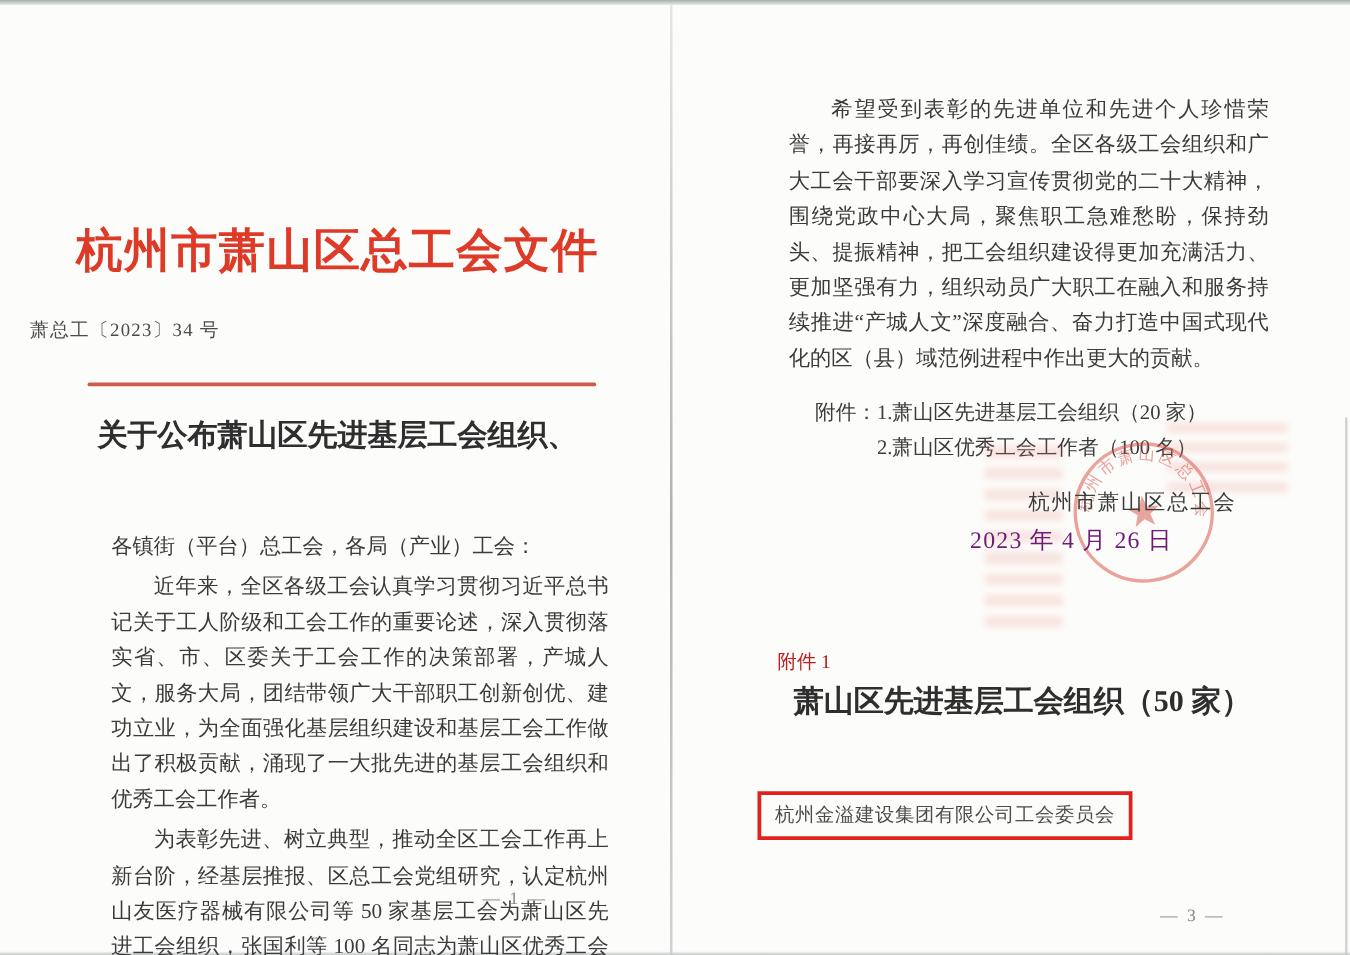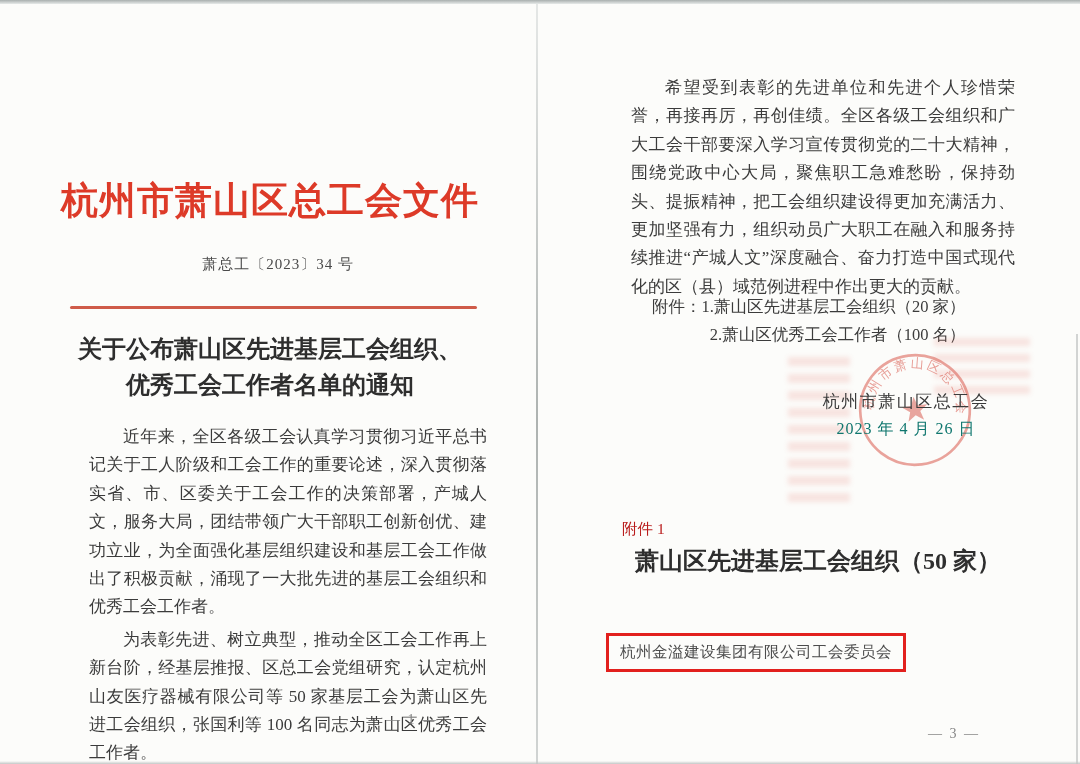--- a/index.html
+++ b/index.html
@@ -15,43 +15,43 @@
   .edge-bottom{position:absolute;bottom:0;left:0;right:0;height:3px;
     background:linear-gradient(to top,#c3c7c6,rgba(230,232,231,0));}
   .seam{position:absolute;top:4px;bottom:0;left:536px;width:2px;
     background:linear-gradient(to bottom,#dfe2e1,#9aa09e 55%,#c6cac9);opacity:.8;}
   .edge-right{position:absolute;right:2px;bottom:0;height:430px;width:2px;
     background:#aeb3b2;opacity:.55;}
 
   
   .red-head{position:absolute;left:40px;top:176px;width:460px;text-align:center;
     font-size:37px;font-weight:bold;letter-spacing:1px;}
-  .doc-no{position:absolute;left:48px;top:255px;width:460px;text-align:center;
+  .doc-no{position:absolute;left:24px;top:255px;width:460px;
     font-size:15px;color:#4a4a4a;letter-spacing:1px;}
   .red-rule{position:absolute;left:70px;top:306px;width:407px;height:3px;border-radius:2px;}
   .doc-title{position:absolute;left:40px;top:331px;width:460px;text-align:center;
     font-size:24px;font-weight:bold;color:#2e2e2e;line-height:36px;}
   .body-col{position:absolute;font-size:17px;line-height:28.4px;text-align:justify;
     text-justify:inter-ideograph;}
   .body-left{left:85px;top:419px;width:406px;}
   .body-col p{margin:4px;text-indent:2em;}
   .body-col p.noindent{text-indent:0;}
   .pageno{position:absolute;font-size:14px;color:#858585;letter-spacing:2px;}
   .pageno-1{left:386px;top:712px;}
   .pageno-3{left:928px;top:726px;}
 
   
   .body-right{left:627px;top:70px;width:392px;}
-  .attach-block{position:absolute;left:652px;top:293px;font-size:16.5px;
-    line-height:27.5px;color:#3b3b3b;display:flex;text-align:right;}
+  .attach-block{position:absolute;left:652px;top:316px;font-size:16.5px;
+    line-height:27.5px;color:#3b3b3b;display:flex;}
   .attach-items{display:flex;flex-direction:column;}
   .signer{position:absolute;left:776px;top:390px;width:260px;text-align:center;
     font-size:17px;letter-spacing:1.5px;color:#3b3b3b;}
-  .sign-date{position:absolute;left:776px;top:419px;width:260px;text-align:center;
-    font-size:16px;letter-spacing:1px;color:#0f766e;}
+  .sign-date{position:absolute;left:776px;top:419px;width:260px;
+    font-size:19px;letter-spacing:1px;color:#701a75;}
   .stamp{position:absolute;left:853px;top:348px;width:124px;height:124px;
     opacity:.82;transform:rotate(-7deg);}
   .bleed{position:absolute;filter:blur(2.5px);opacity:.18;pointer-events:none;}
   .bleed-1{left:788px;top:356px;width:62px;height:146px;
     background:repeating-linear-gradient(0deg,#e2766a 0 9px,transparent 9px 17px);}
   .bleed-2{left:934px;top:336px;width:96px;height:58px;
     background:repeating-linear-gradient(0deg,#e2766a 0 8px,transparent 8px 16px);}
   .attach1-label{position:absolute;left:622px;top:519px;font-size:15.5px;color:#b91c1c;}
   .attach1-title{position:absolute;left:588px;top:545px;width:460px;text-align:center;
     font-size:24px;font-weight:bold;color:#2e2e2e;}
@@ -70,24 +70,24 @@
   <div class="edge-bottom"></div>
 
   <div class="red-head" style="color:#dd3a28;">杭州市萧山区总工会文件</div>
 
   <div class="doc-no">萧总工〔2023〕34 号</div>
 
   <div class="red-rule" style="background:#cf5b49;"></div>
 
   <div class="doc-title">
     <div>关于公布萧山区先进基层工会组织、</div>
-    <div>优秀工会工作者名单的通知</div>
   </div>
 
   <div class="body-col body-left">
+    <p class="noindent">各镇街（平台）总工会，各局（产业）工会：</p>
     <p>近年来，全区各级工会认真学习贯彻习近平总书记关于工人阶级和工会工作的重要论述，深入贯彻落实省、市、区委关于工会工作的决策部署，产城人文，服务大局，团结带领广大干部职工创新创优、建功立业，为全面强化基层组织建设和基层工会工作做出了积极贡献，涌现了一大批先进的基层工会组织和优秀工会工作者。</p>
     <p>为表彰先进、树立典型，推动全区工会工作再上新台阶，经基层推报、区总工会党组研究，认定杭州山友医疗器械有限公司等 50 家基层工会为萧山区先进工会组织，张国利等 100 名同志为萧山区优秀工会工作者。</p>
   </div>
 
   <div class="pageno pageno-1">— 1 —</div>
 
   <div class="body-col body-right">
     <p>希望受到表彰的先进单位和先进个人珍惜荣誉，再接再厉，再创佳绩。全区各级工会组织和广大工会干部要深入学习宣传贯彻党的二十大精神，围绕党政中心大局，聚焦职工急难愁盼，保持劲头、提振精神，把工会组织建设得更加充满活力、更加坚强有力，组织动员广大职工在融入和服务持续推进“产城人文”深度融合、奋力打造中国式现代化的区（县）域范例进程中作出更大的贡献。</p>
   </div>
 

